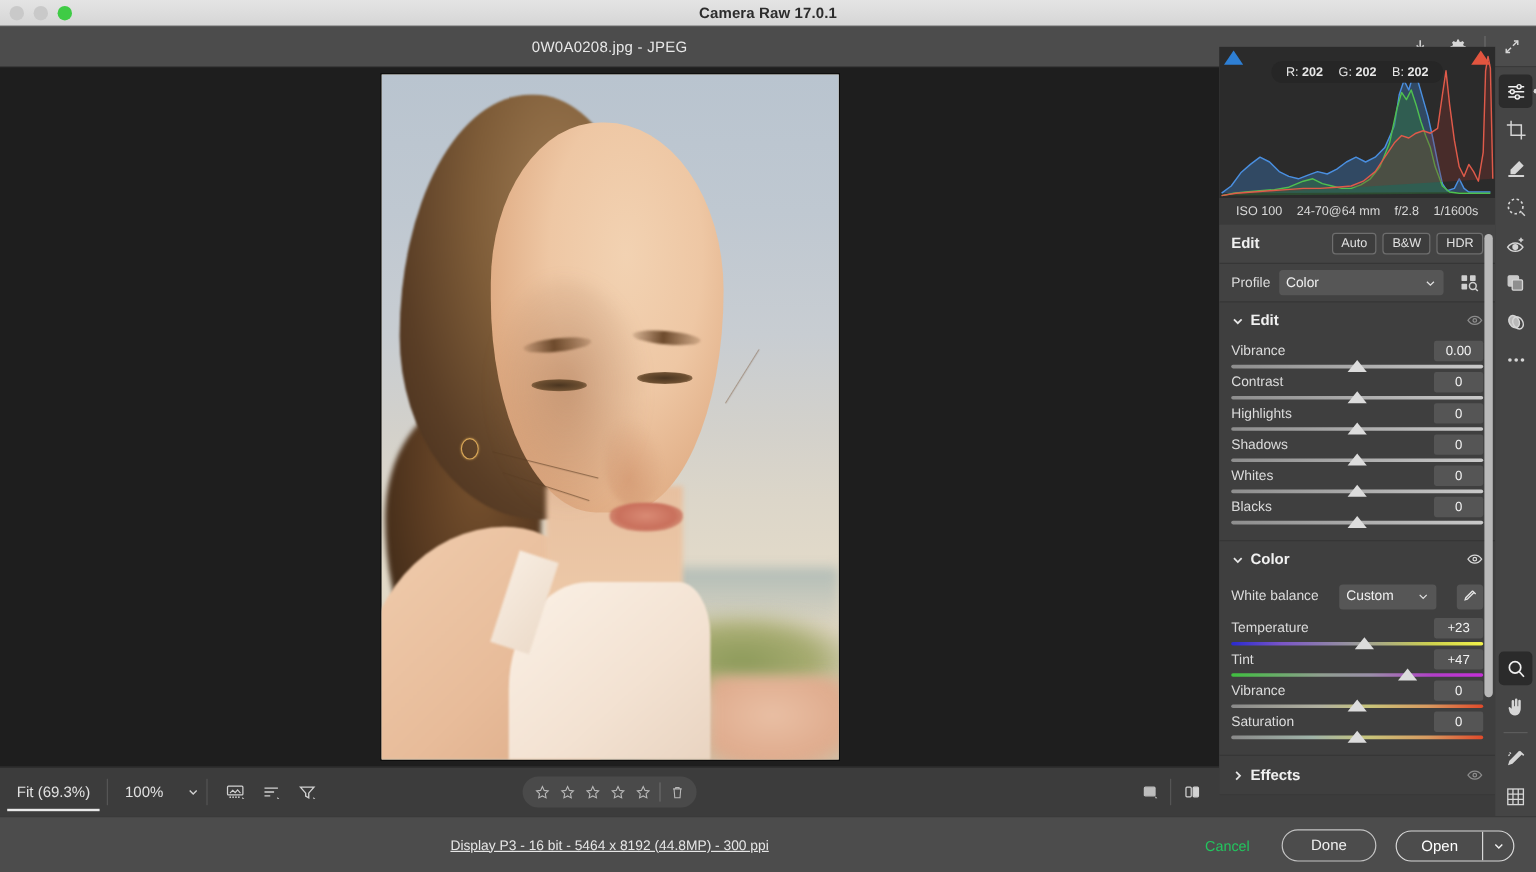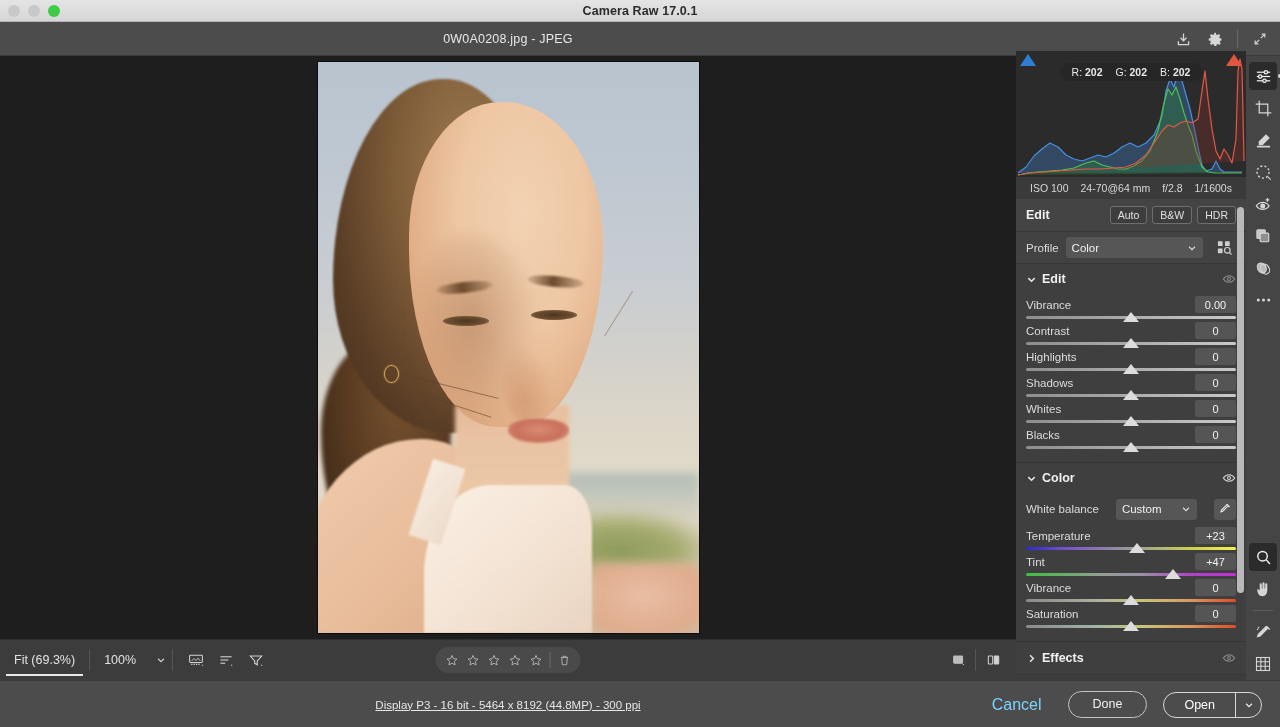--- a/index.html
+++ b/index.html
@@ -213,39 +213,39 @@
   .status-text {
     position: absolute; left: 0; top: 0; width: 1016px; height: 47px;
     display: flex; align-items: center; justify-content: center;
     font-size: 11.5px; color: #e6e6e6; text-decoration: underline; cursor: pointer;
   }
   .actions {
     position: absolute; right: 18px; top: 0; height: 47px;
     display: flex; align-items: center; gap: 16px;
   }
   .btn-plain {
-    font-size: 16px; color: #7dd3fc; cursor: pointer; padding: 6px 10px;
+    font-size: 12px; color: #22c55e; cursor: pointer; padding: 6px 10px;
   }
   .btn-pill {
     font-size: 12.5px; color: #f0f0f0; cursor: pointer;
     border: 1px solid #c3c3c3; border-radius: 14px;
     padding: 5px 24px; background: transparent; line-height: 1.2;
   }
   .btn-split {
     display: flex; align-items: stretch; border: 1px solid #d8d8d8; border-radius: 14px; overflow: hidden;
   }
   .btn-split .main { font-size: 12.5px; color: #fff; padding: 5px 20px; cursor: pointer; }
   .btn-split .arrow {
     width: 26px; display: flex; align-items: center; justify-content: center;
     border-left: 1px solid #d8d8d8; cursor: pointer;
   }
 
   
   .rightpanel {
-    position: absolute; left: 1016px; top: 51px; width: 230px; height: 624px;
+    position: absolute; left: 1016px; top: 39px; width: 230px; height: 624px;
     background: #3f3f3f; overflow: hidden;
   }
   .histo-wrap { position: relative; width: 230px; height: 126px; background: #2b2b2b; }
   .histo-svg { position: absolute; inset: 0; }
   .clip {
     position: absolute; top: 3px; width: 0; height: 0;
     border-left: 8px solid transparent; border-right: 8px solid transparent;
   }
   .clip.lo { left: 4px; border-bottom: 12px solid #2e7fd4; }
   .clip.hi { right: 4px; border-bottom: 12px solid #e2553f; }

